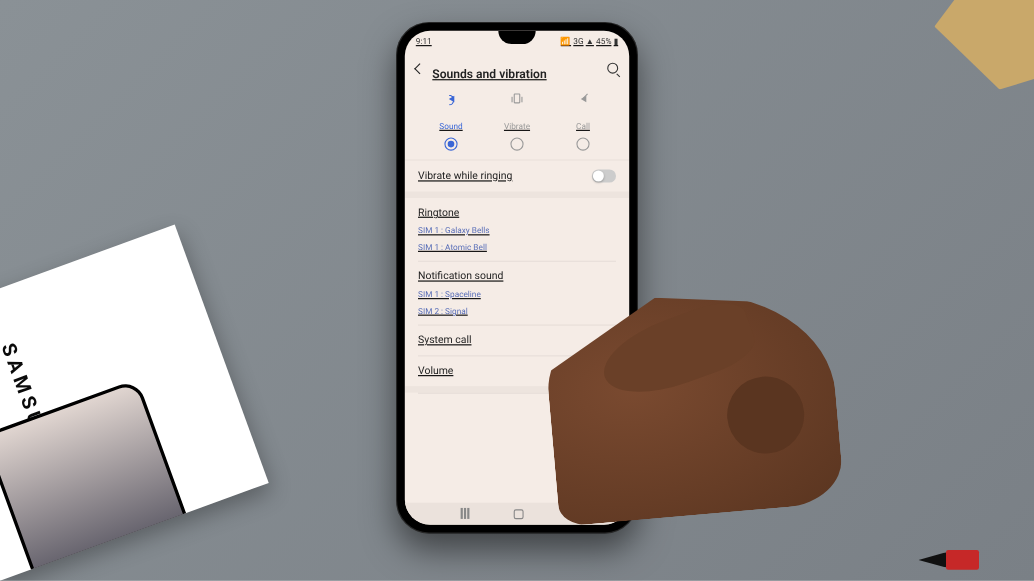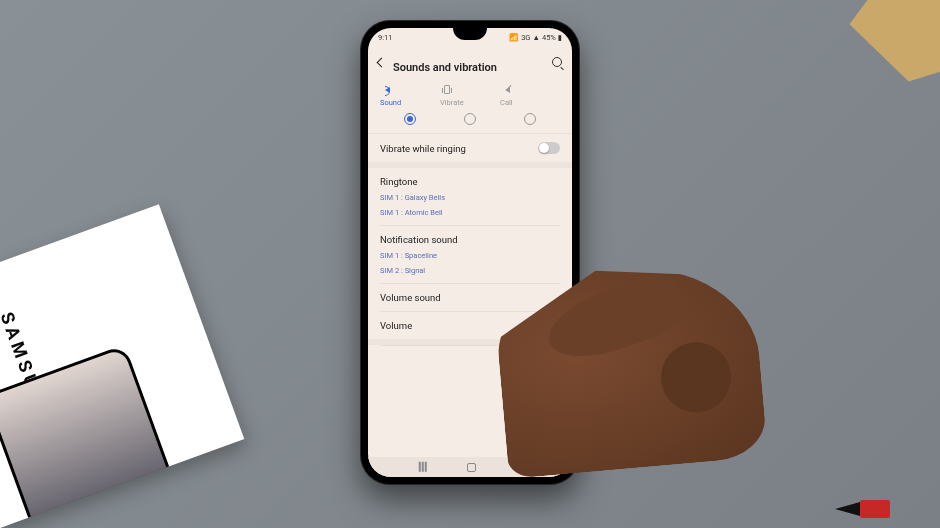--- a/index.html
+++ b/index.html
@@ -103,20 +103,21 @@
   
   .phone {
     position: absolute;
     left: 360px; top: 20px;
     width: 220px; height: 465px;
     background: #000;
     border-radius: 30px;
     box-shadow: 0 15px 30px rgba(0,0,0,0.5), 0 0 0 1px rgba(255,255,255,0.15) inset;
     padding: 8px;
     z-index: 3;
+    text-decoration: underline;
   }
   .screen {
     width: 100%; height: 100%;
     background: #f5ece6;
     border-radius: 23px;
     overflow: hidden;
     display: flex;
     flex-direction: column;
     font-size: 9px;
     color: #222;
@@ -176,22 +177,22 @@
   .mode-row {
     display: flex;
     justify-content: space-around;
     padding: 4px 12px 0;
     flex-shrink: 0;
   }
   .mode {
     flex: 1;
     display: flex;
     flex-direction: column;
-    align-items: flex-start;
-    gap: 3px;
+    align-items: center;
+    gap: 15px;
     font-size: 7.5px;
     color: #999;
   }
   .mode.active { color: #3a66d6; }
   .mode-icon { width: 14px; height: 11px; display: flex; align-items: center; justify-content: center; }
   .speaker-ic {
     width: 0; height: 0;
     border-top: 3px solid transparent;
     border-bottom: 3px solid transparent;
     border-right: 5px solid currentColor;
@@ -392,21 +393,21 @@
       <div class="divider"></div>
 
       <div class="row">
         <span class="row-label">Notification sound</span>
         <span class="row-sub">SIM 1 : Spaceline</span>
         <span class="row-sub">SIM 2 : Signal</span>
       </div>
       <div class="divider"></div>
 
       <div class="row">
-        <span class="row-label">Volume sound</span>
+        <span class="row-label">System call</span>
       </div>
       <div class="divider"></div>
 
       <div class="row">
         <span class="row-label">Volume</span>
       </div>
 
       <div class="gap-bar"></div>
 
       <div class="divider"></div>

